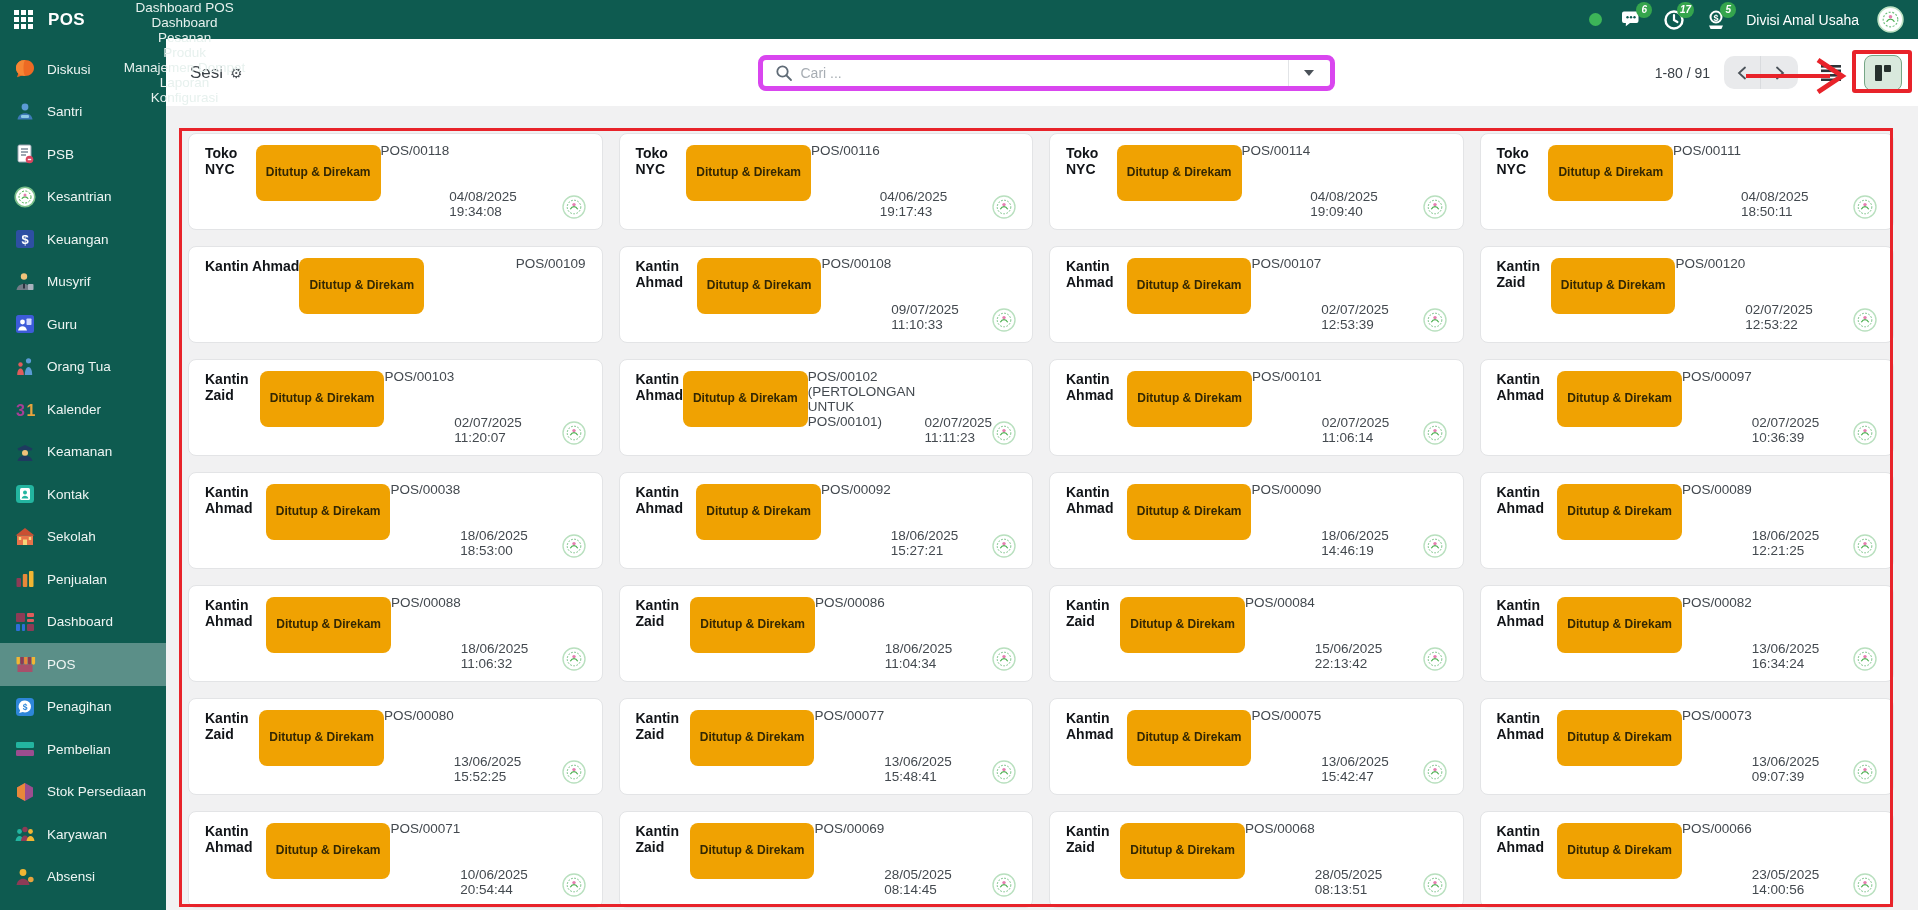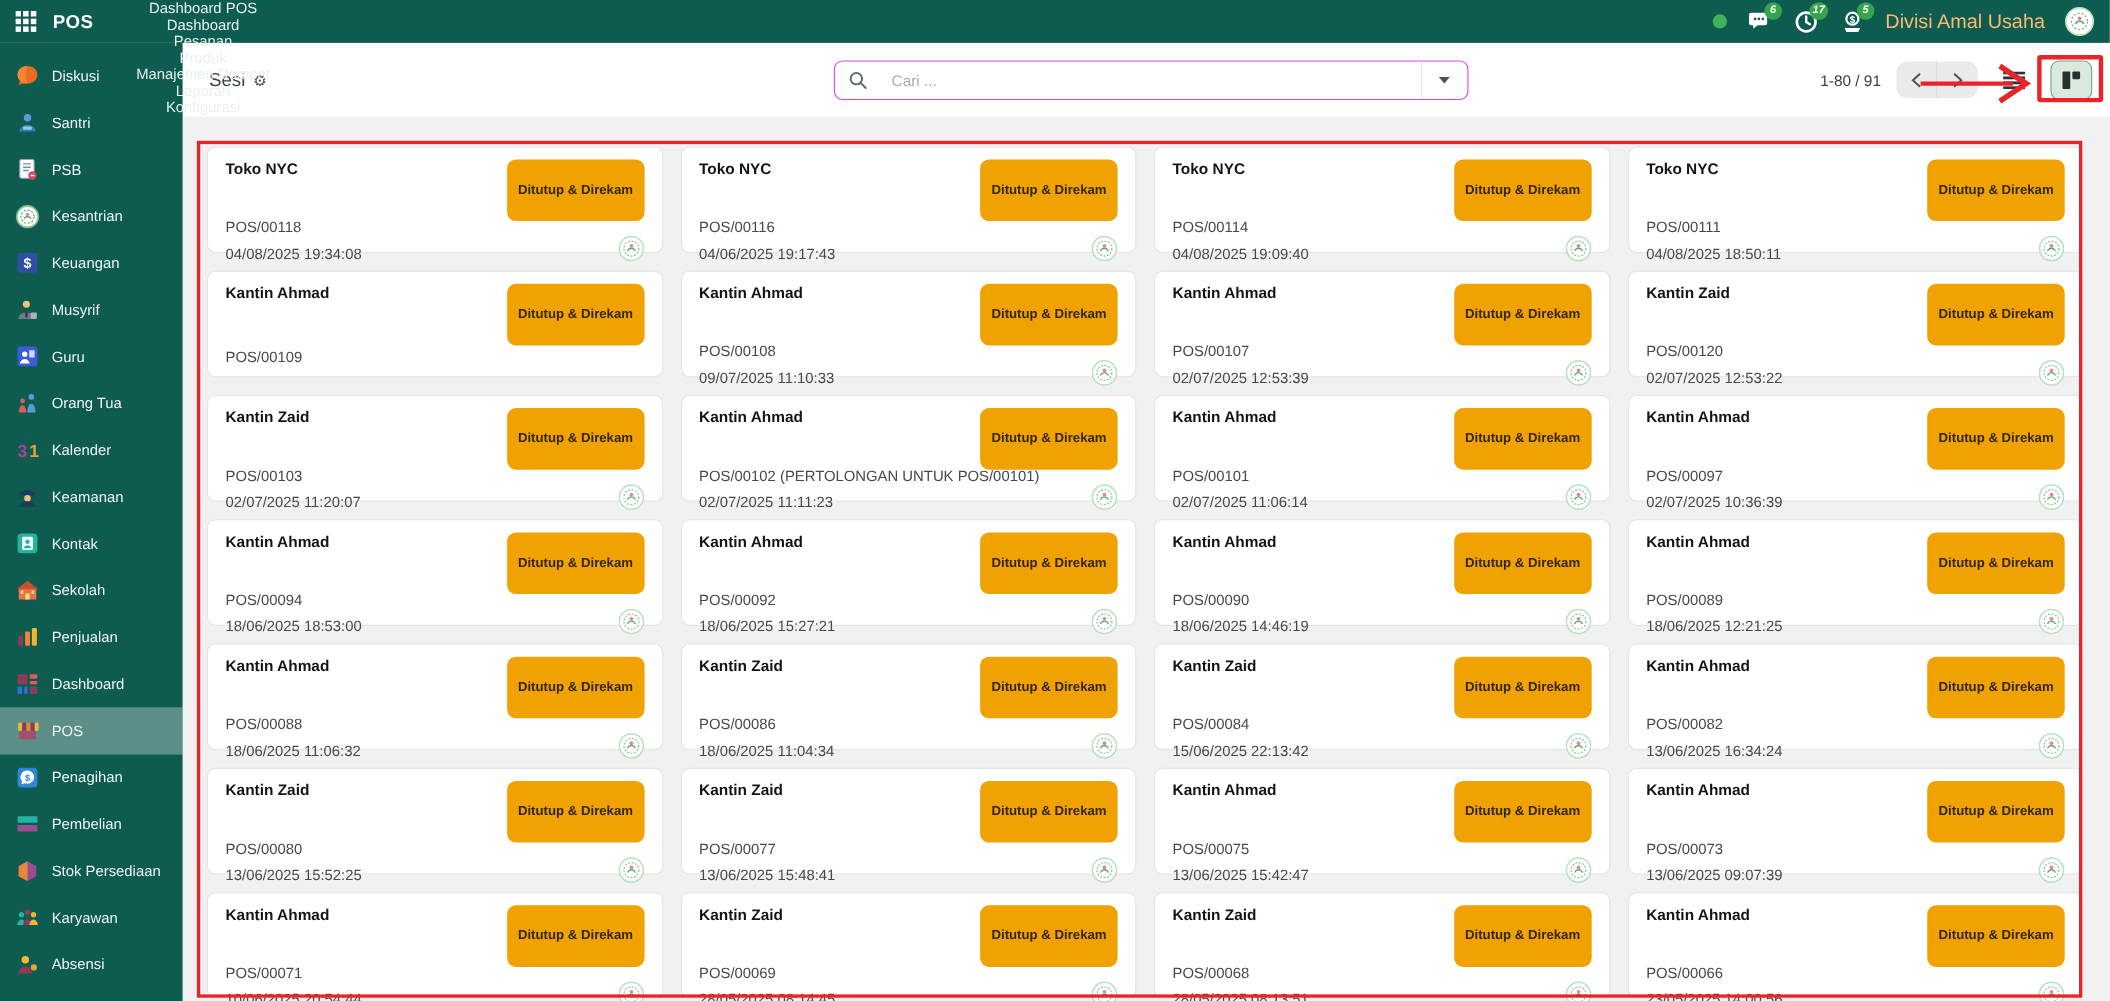--- a/index.html
+++ b/index.html
@@ -15,42 +15,42 @@
   .brand { font-size:17px; font-weight:700; color:#fff; margin-right:26px; letter-spacing:.3px; cursor:pointer; }
   .nav-menu { display:flex; align-items:center; height:100%;flex-direction:column; }
   .nav-item { color:#e7f1ee; font-size:13.5px; padding:0 13px; height:100%;
     display:flex; align-items:center; cursor:pointer; white-space:nowrap; }
   .nav-right { display:flex; align-items:center; gap:18px; padding-right:14px; }
   .status-dot { width:13px; height:13px; border-radius:50%; background:#3cb558; display:inline-block; }
   .nav-ico { position:relative; width:24px; height:24px; display:inline-flex; cursor:pointer; }
   .count-badge { position:absolute; top:-6px; right:-8px; min-width:16px; height:16px;
     background:var(--badge-count,#35a54d); color:#fff; border-radius:8px; font-size:10px;
     font-weight:700; display:flex; align-items:center; justify-content:center; padding:0 3px; }
-  .nav-user { font-size:18px; color:#fdba74; white-space:nowrap; cursor:pointer; }
+  .nav-user { font-size:14px; color:#ffffff; white-space:nowrap; cursor:pointer; }
   .nav-avatar { width:27px; height:27px; display:inline-flex; cursor:pointer; }
 
   
   .sidebar { position:absolute; left:0; top:39px; width:166px; height:871px;
     background:var(--teal,#0e5b50); padding-top:9px; z-index:5; }
   .side-item { height:42.5px; display:flex; align-items:center; padding-left:13px;
     cursor:pointer; }
   .side-item.active { background:rgba(255,255,255,.32); }
   .side-ico { width:24px; height:24px; margin-right:10px; display:inline-flex; flex:none; }
   .side-label { color:#eef5f3; font-size:13.5px; white-space:nowrap; }
 
   
   .main { position:absolute; left:166px; top:39px; width:1752px; height:871px; background:#fff; }
 
   .controlbar { height:67px; background:#fff; display:flex; align-items:center; }
   .cb-left { flex:1; display:flex; align-items:center; padding-left:24px; gap:7px; }
   .cb-title { font-size:17px; font-weight:400; color:#3a4046; }
   .gear { font-size:14px; color:#4a5056; cursor:pointer; line-height:1; }
   .cb-center { width:577px; flex:none; }
-  .searchbox { height:36px; border:1px solid #d946ef; border-radius:8px; background:#fff;
-    display:flex; align-items:center; overflow:hidden;gap:14px; }
+  .searchbox { height:36px; border:5px solid #d946ef; border-radius:8px; background:#fff;
+    display:flex; align-items:center; overflow:hidden; }
   .search-mag { width:18px; height:18px; margin:0 8px 0 12px; flex:none; }
   .searchbox input { border:0; outline:0; flex:1; font-size:14px; color:#333;
     font-family:inherit; background:transparent; }
   .searchbox input::placeholder { color:#a7adb3; }
   .search-caret-seg { width:42px; height:100%; border-left:1px solid #e2e4e7;
     display:flex; align-items:center; justify-content:center; cursor:pointer; }
   .caret-down { width:0; height:0; border-left:5px solid transparent;
     border-right:5px solid transparent; border-top:6px solid #4b5259; }
   .cb-right { flex:1; display:flex; align-items:center; justify-content:flex-end;
     padding-right:16px; gap:14px; }
@@ -60,21 +60,21 @@
     justify-content:center; cursor:pointer; }
   .pager-btn:first-child { border-right:1px solid #d9dbde; }
   .view-btn { width:38px; height:36px; border:0; background:transparent; border-radius:8px;
     display:flex; align-items:center; justify-content:center; cursor:pointer; }
   .view-btn.kanban-active { background:#d9e9dd; border:1px solid #76a686; }
 
   .content { height:804px; background:#f1f1f2; padding:27px 24px 0 22px; overflow:hidden; }
   .grid { display:grid; grid-template-columns:repeat(4,1fr); gap:16px 16px; }
 
   .card { background:#fff; border:1px solid #e3e4e6; border-radius:8px; height:97px;
-    padding:11px 16px 10px 16px; display:flex; flex-direction:column;
+    padding:11px 16px 10px 16px; display:flex; flex-direction:row;
     justify-content:space-between; cursor:pointer; }
   .card-top { display:flex; align-items:flex-start; justify-content:space-between; }
   .card-title { font-size:14px; font-weight:700; color:#111418; }
   .card-badge { background:var(--badge,#f0a202); color:#332703; font-size:12px; font-weight:700;
     padding:20px 10px; border-radius:8px; white-space:nowrap; line-height:1.3; }
   .card-ref { font-size:13.5px; color:#43494f; margin-top:-2px; }
   .card-bottom { display:flex; align-items:flex-end; justify-content:space-between; }
   .card-date { font-size:13.5px; color:#43494f; }
   .card-avatar { width:24px; height:24px; display:inline-flex; }
 
@@ -647,21 +647,21 @@
               </svg>
       </span>
     </div>
   </div>
 
   <div class="card">
     <div class="card-top">
       <span class="card-title">Kantin Ahmad</span>
       <span class="card-badge">Ditutup &amp; Direkam</span>
     </div>
-    <div class="card-ref">POS/00094</div>
+    <div class="card-ref">POS/00038</div>
     <div class="card-bottom">
       <span class="card-date">18/06/2025 18:53:00</span>
       <span class="card-avatar">
         <svg viewBox="0 0 24 24">
                 <circle cx="12" cy="12" r="11" fill="#fff" stroke="#b9e0bf" stroke-width="1.4"></circle>
                 <circle cx="12" cy="12" r="6.8" fill="none" stroke="#79c287" stroke-width="1" stroke-dasharray="1.8 1.4"></circle>
                 <path d="M8.3 14.2c1-1.7 2.5-2.5 3.7-2.5s2.7.8 3.7 2.5" fill="none" stroke="#4caf50" stroke-width="1.2"></path>
                 <circle cx="12" cy="9.6" r="1.7" fill="#e57fb1"></circle>
               </svg>
       </span>

